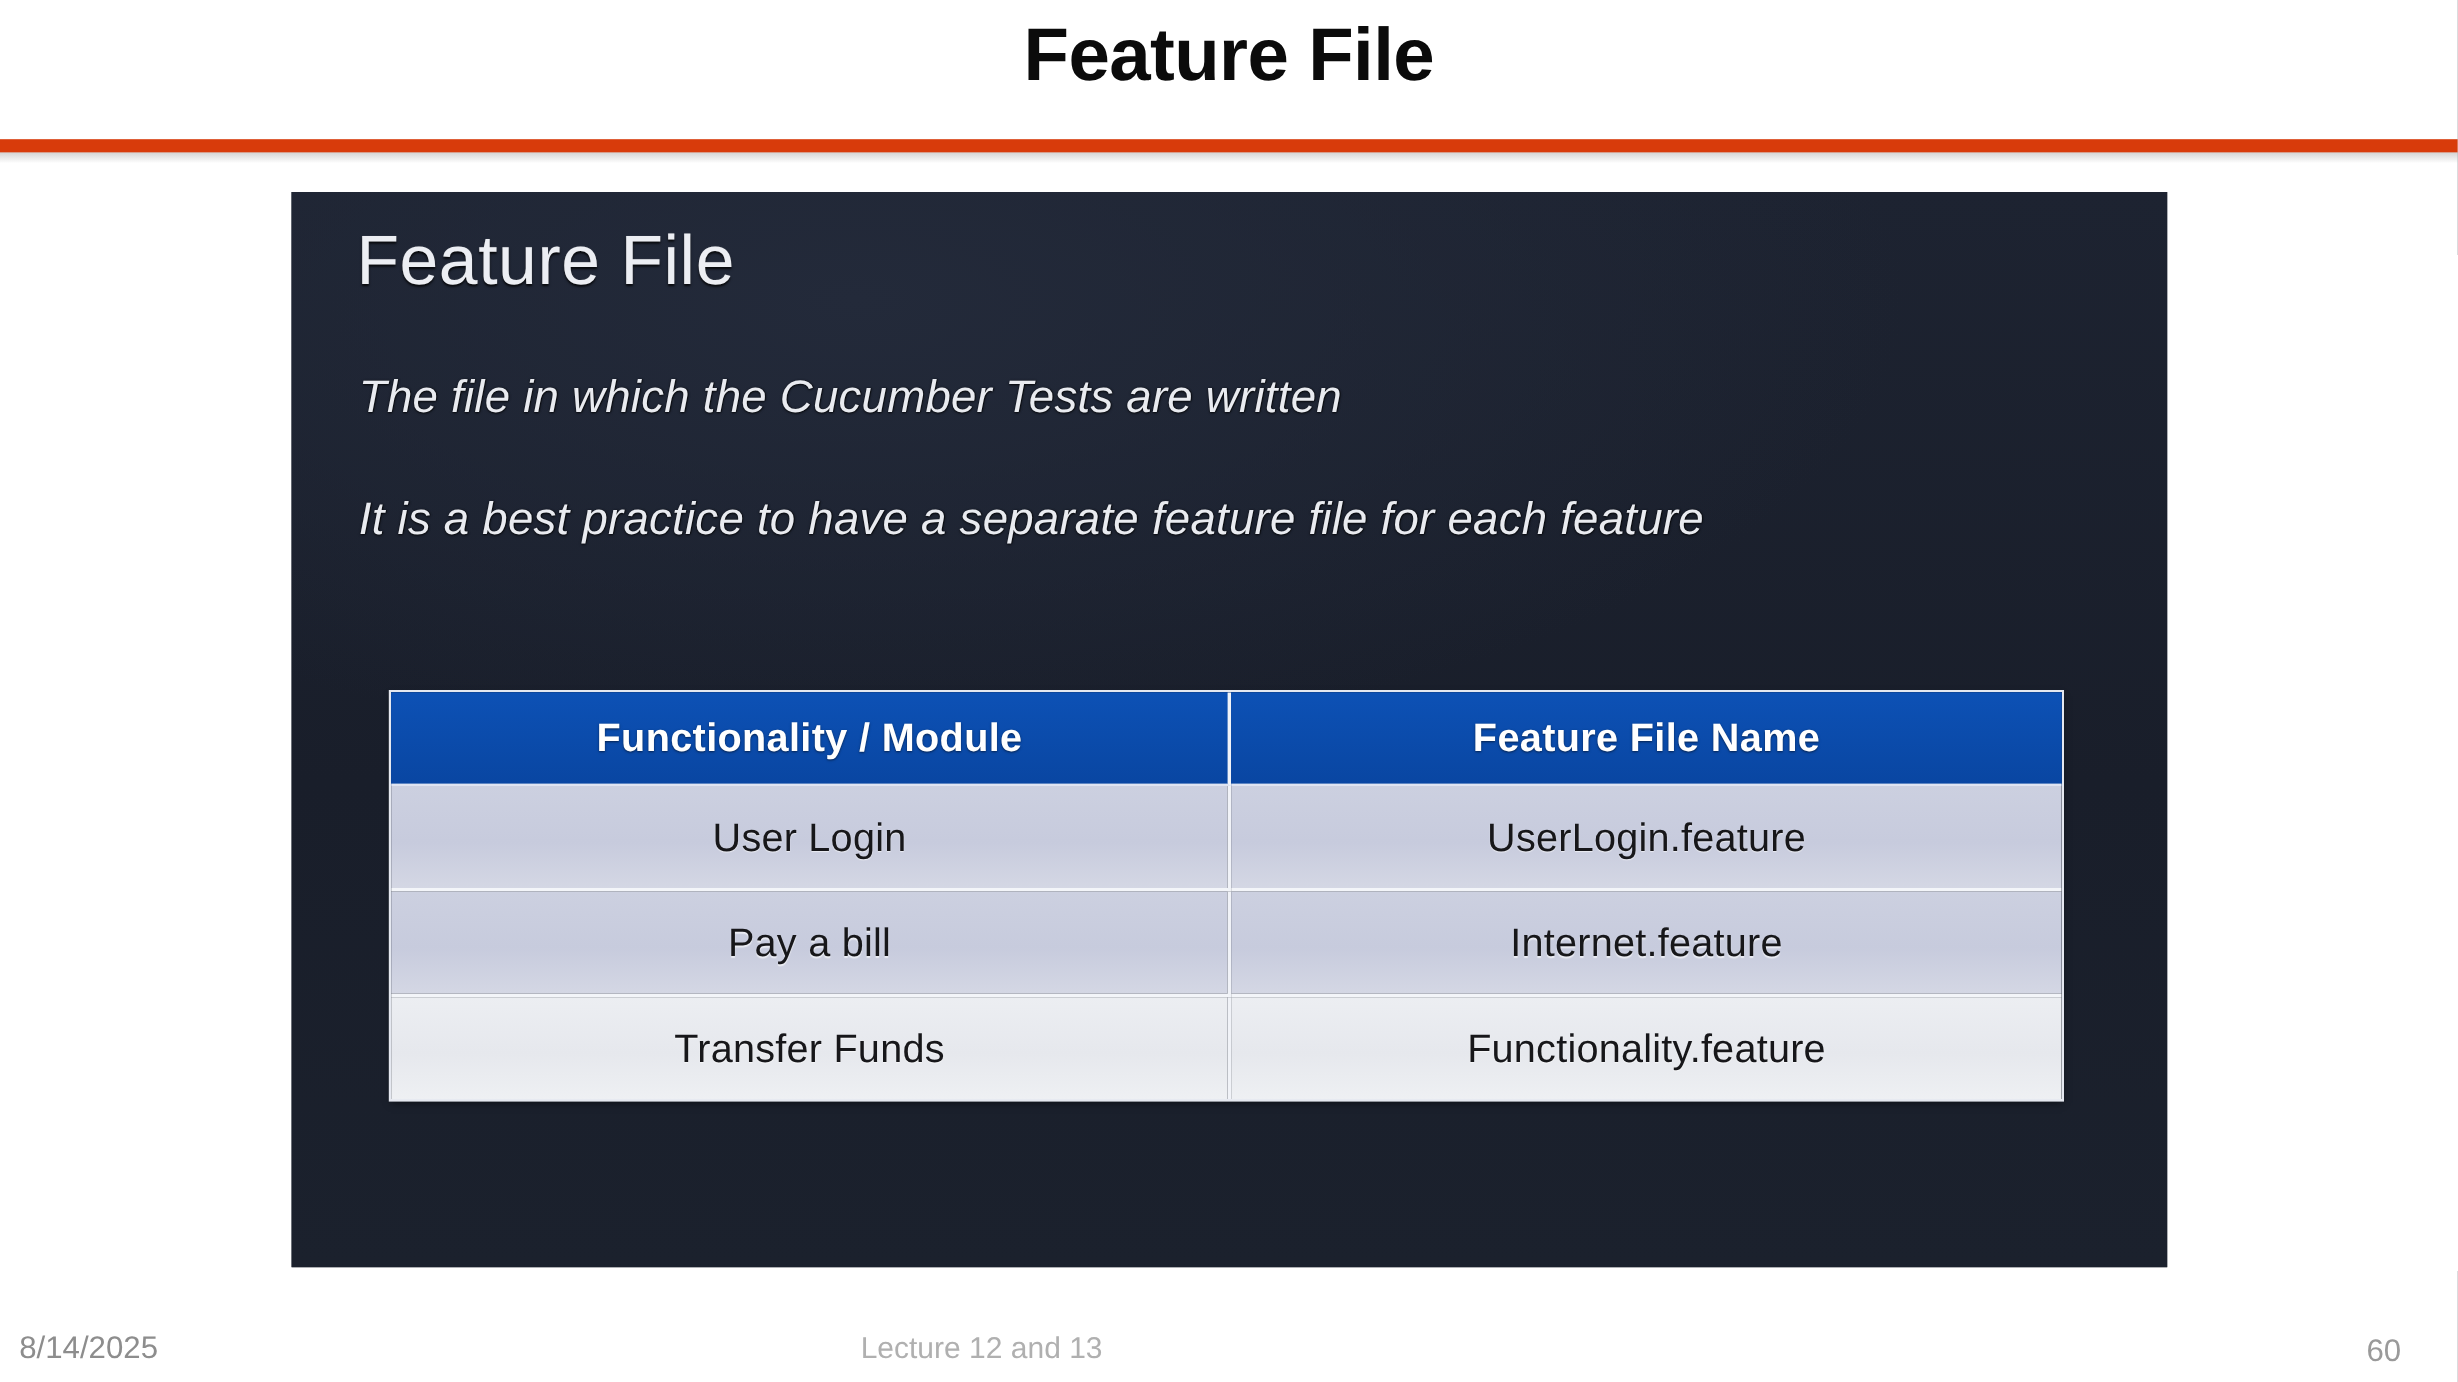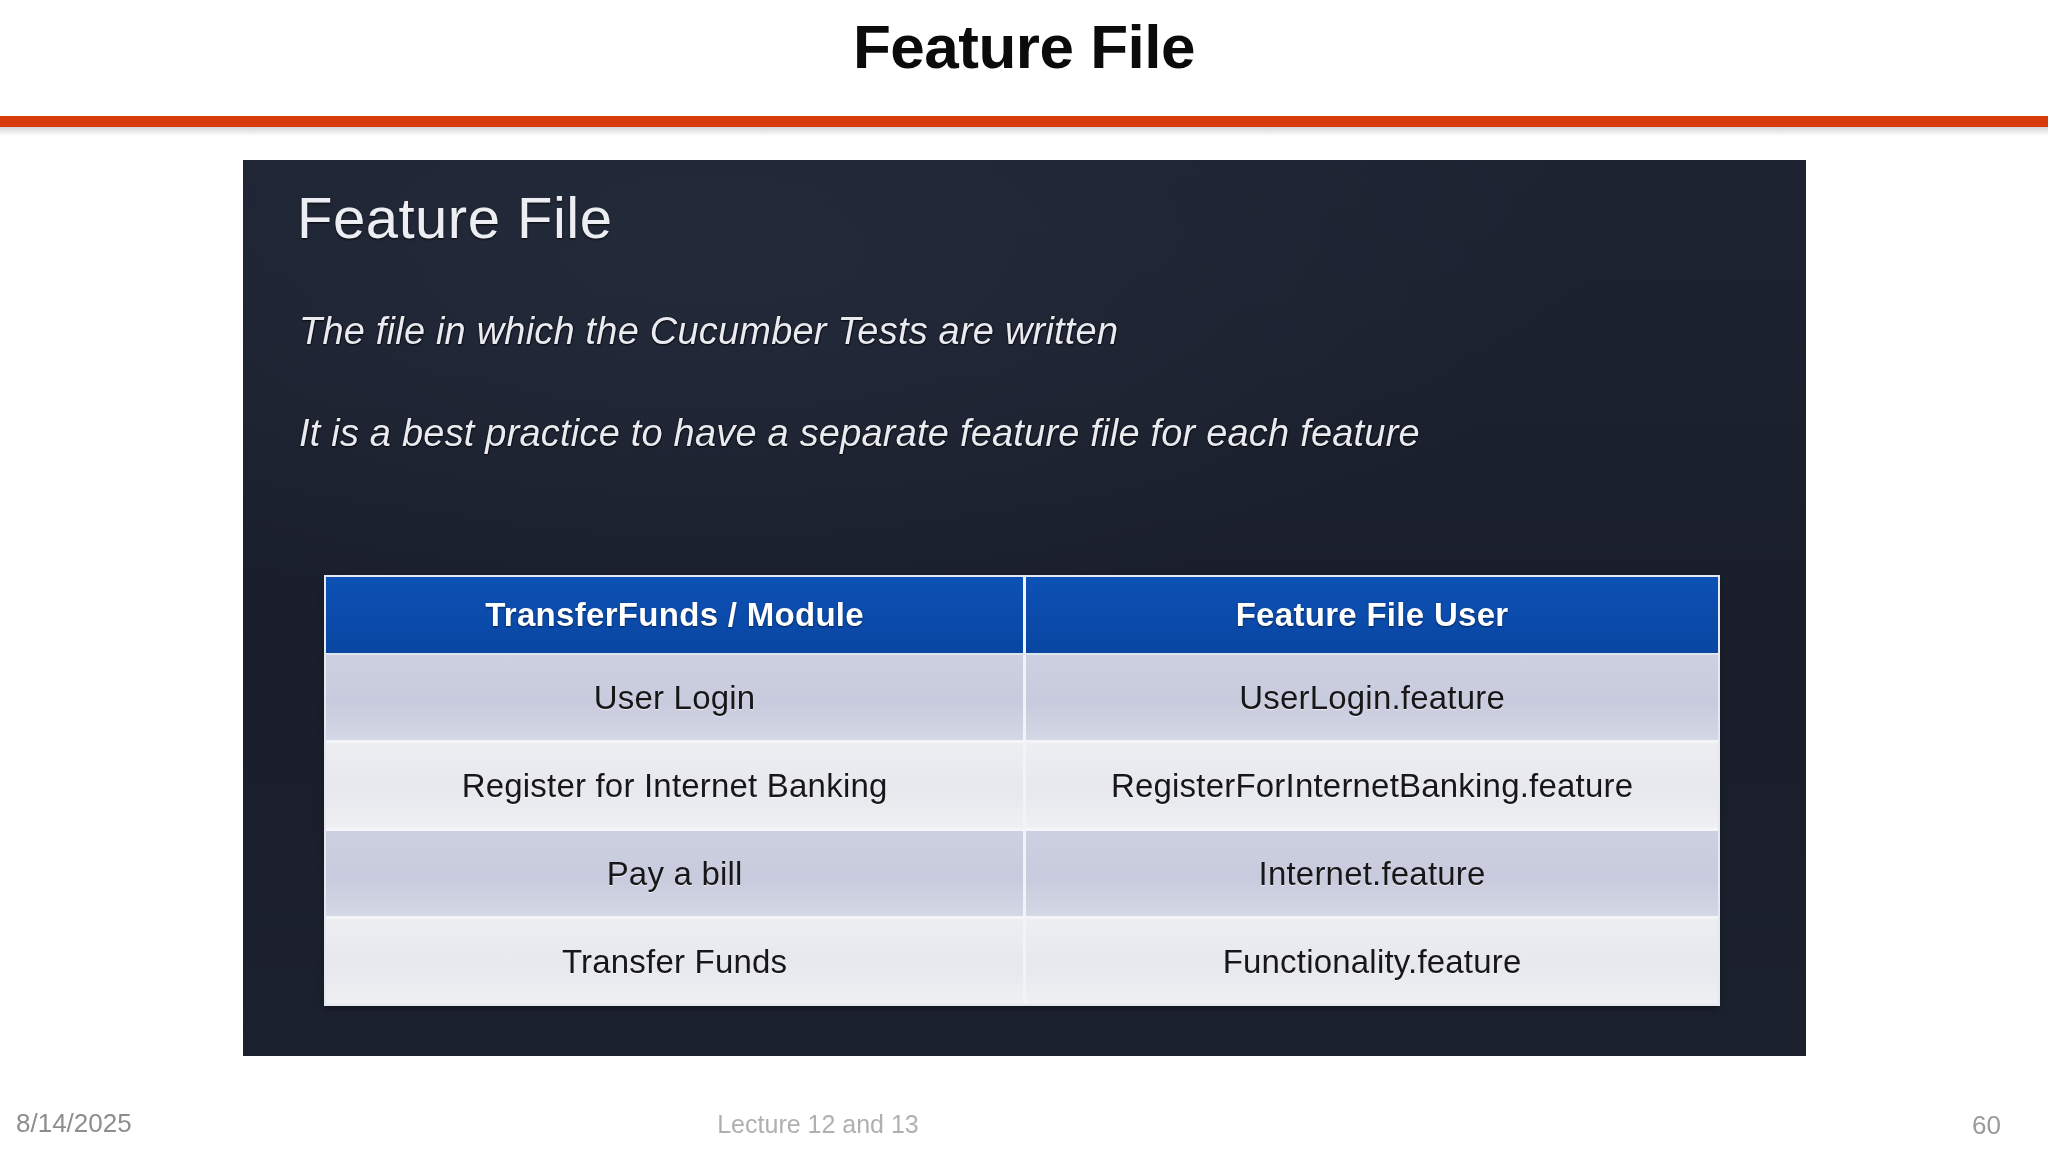--- a/index.html
+++ b/index.html
@@ -180,33 +180,29 @@
   <div class="panel-line l1">The file in which the Cucumber Tests are written</div>
   <div class="panel-line l2">It is a best practice to have a separate feature file for each feature</div>
 
   <table class="feature-table">
     <colgroup>
       <col class="col-left">
       <col class="col-right">
     </colgroup>
     <thead>
       <tr>
-        <th>TransferFunds / Module</th>
-        <th>Feature File User</th>
+        <th>Functionality / Module</th>
+        <th>Feature File Name</th>
       </tr>
     </thead>
     <tbody>
       <tr class="row-odd">
         <td>User Login</td>
         <td>UserLogin.feature</td>
       </tr>
-      <tr class="row-even">
-        <td>Register for Internet Banking</td>
-        <td>RegisterForInternetBanking.feature</td>
-      </tr>
       <tr class="row-odd">
         <td>Pay a bill</td>
         <td>Internet.feature</td>
       </tr>
       <tr class="row-even">
         <td>Transfer Funds</td>
         <td>Functionality.feature</td>
       </tr>
     </tbody>
   </table>

